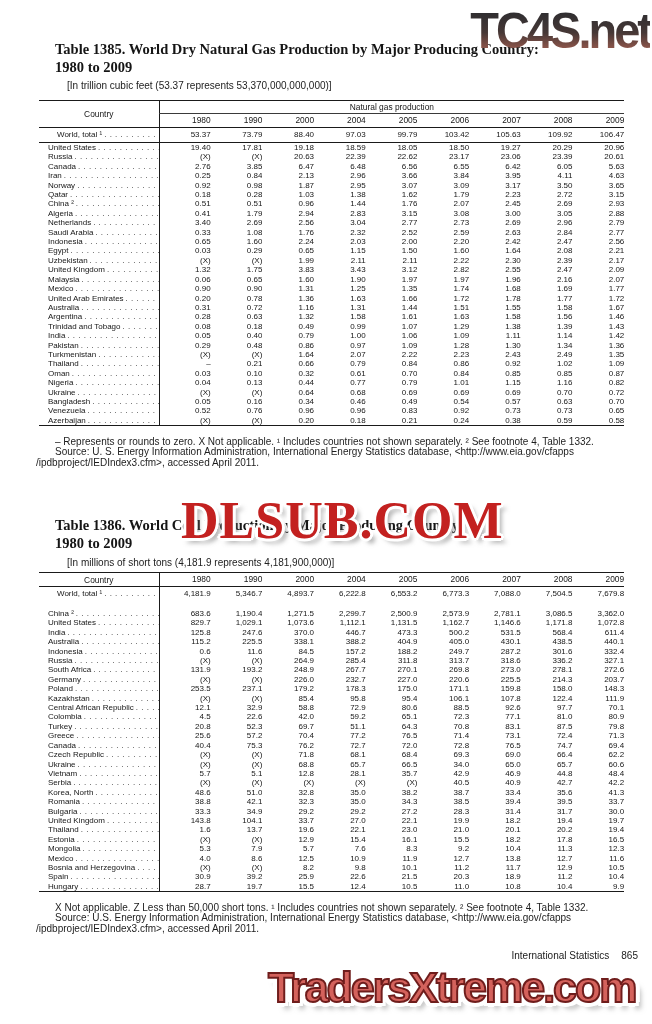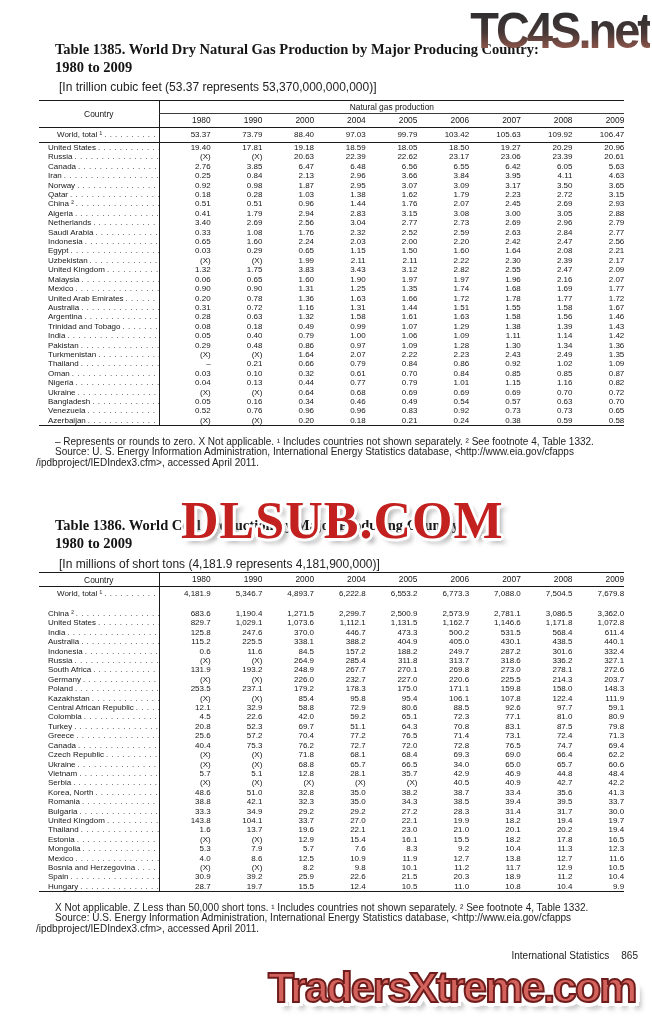--- a/index.html
+++ b/index.html
@@ -3,21 +3,21 @@
 <meta charset="utf-8">
 <style>
   html,body{margin:0;padding:0;background:#e8e8e8;}
   .page{position:relative;width:652px;height:1024px;background:#ffffff;overflow:hidden;
         font-family:"Liberation Sans",sans-serif;color:#1a1a1a;}
 
   
   .tbl-title{position:absolute;left:55px;width:560px;
              font-family:"Liberation Serif",serif;font-weight:bold;
              font-size:14.5px;line-height:17.5px;color:#151515;}
-  .unit-note{position:absolute;left:59px;font-size:12px;color:#222;}
+  .unit-note{position:absolute;left:67px;font-size:10px;color:#222;}
 
   
   .dtable{position:absolute;left:39px;width:585px;border-collapse:collapse;table-layout:fixed;
           border-top:1.5px solid #1a1a1a;border-bottom:1.5px solid #1a1a1a;
           font-size:8px;color:#161616;}
   .dtable th{font-weight:normal;font-size:8.4px;padding:0;}
   .dtable td{padding:0;height:9.4px;line-height:9.4px;}
   .th-country{text-align:center;vertical-align:middle;}
   .th-group{text-align:center;border-bottom:0.8px solid #3a3a3a;height:12px;line-height:12px;margin-top:26px;}
   .th-year{text-align:right;padding:2px 6px 2px 0;height:13px;line-height:13px;}
@@ -877,21 +877,21 @@
             </div>
           </td>
           <td class="num v">12.1</td>
           <td class="num">32.9</td>
           <td class="num">58.8</td>
           <td class="num">72.9</td>
           <td class="num">80.6</td>
           <td class="num">88.5</td>
           <td class="num">92.6</td>
           <td class="num">97.7</td>
-          <td class="num">59.1</td>
+          <td class="num">70.1</td>
         </tr>
         <tr>
           <td class="c">
             <div class="lead">
               <span class="nm">Colombia</span>
               <span class="dots"></span>
             </div>
           </td>
           <td class="num v">4.5</td>
           <td class="num">22.6</td>

